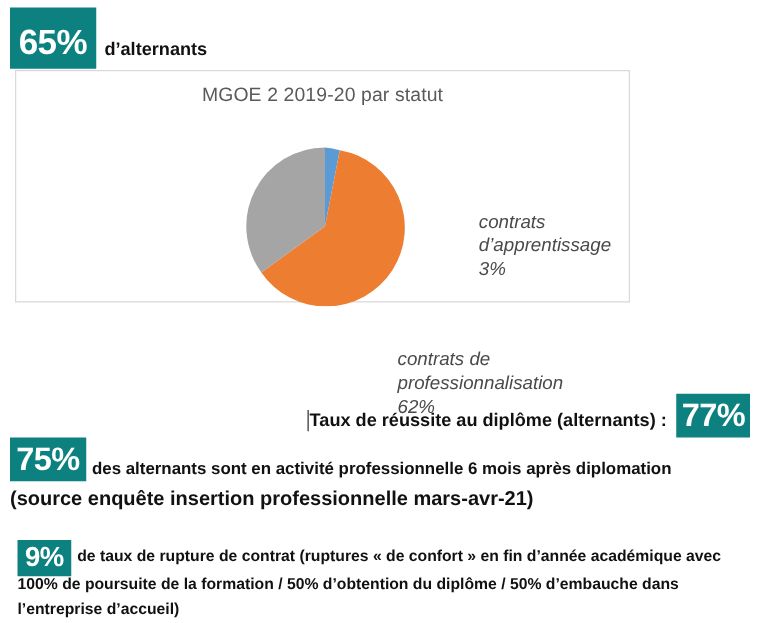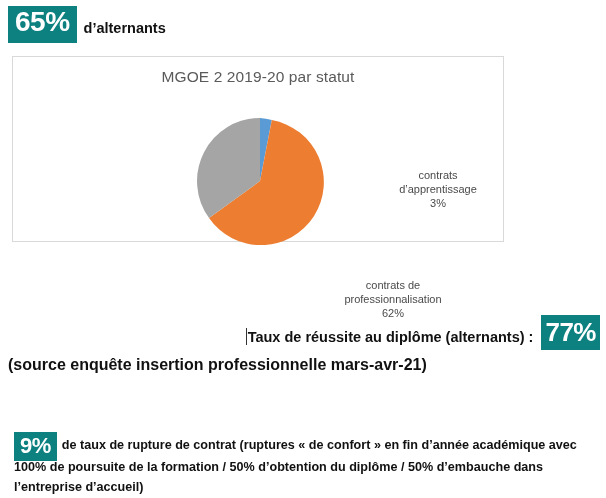--- a/index.html
+++ b/index.html
@@ -29,21 +29,21 @@
   
   #row-alternants {
     position: absolute;
     left: 8px;
     top: 6px;
     display: flex;
     align-items: flex-end;
   }
   #row-alternants .badge {
     font-size: 28px;
-    padding: 2px 7px 7px 7px;
+    padding: 14px 7px 7px 7px;
     letter-spacing: -0.5px;
   }
   #row-alternants .caption {
     font-size: 14.5px;
     font-weight: bold;
     margin-left: 7px;
     padding-bottom: 7px;
     white-space: nowrap;
   }
 
@@ -75,26 +75,27 @@
     position: absolute;
     left: 183px;
     top: 60px;
     width: 128px;
     height: 128px;
   }
   #pie-wrap svg { display: block; }
 
   .slice-label {
     position: absolute;
-    font-size: 11px;
+    font-size: 15px;
     line-height: 1.25;
     color: #4a4a4a;
-    text-align: center;
+    text-align: left;
     font-family: "Liberation Sans", sans-serif;
     white-space: nowrap;
+    font-style: italic;
   }
   .slice-label.inner { color: #3f3f3f; }
   #label-apprentissage { left: 370px; top: 112px; width: 110px; }
   #label-professionnalisation { left: 305px; top: 222px; width: 150px; }
   #label-initiaux { left: 190px; top: 150px; width: 58px; }
 
   
   #row-reussite {
     position: absolute;
     right: 6px;
@@ -213,20 +214,24 @@
 
 </div>
 
 <div id="row-reussite">
   <span class="caret"></span>
   <span class="caption">Taux de réussite au diplôme (alternants) :</span>
   <span class="badge">77%</span>
 </div>
 
 <div id="row-activite">
+  <div class="line1">
+    <span class="badge">75%</span>
+    <span class="caption">des alternants sont en activité professionnelle 6 mois après diplomation</span>
+  </div>
   <div class="source">(source enquête insertion professionnelle mars-avr-21)</div>
 </div>
 
 <div id="row-rupture">
   <div class="body">
     <span class="badge">9%</span><span>de taux de rupture de contrat (ruptures « de confort » en fin d’année académique avec 100% de poursuite de la formation / 50% d’obtention du diplôme / 50% d’embauche dans l’entreprise d’accueil)</span>
   </div>
 </div>
 
 </body></html>

